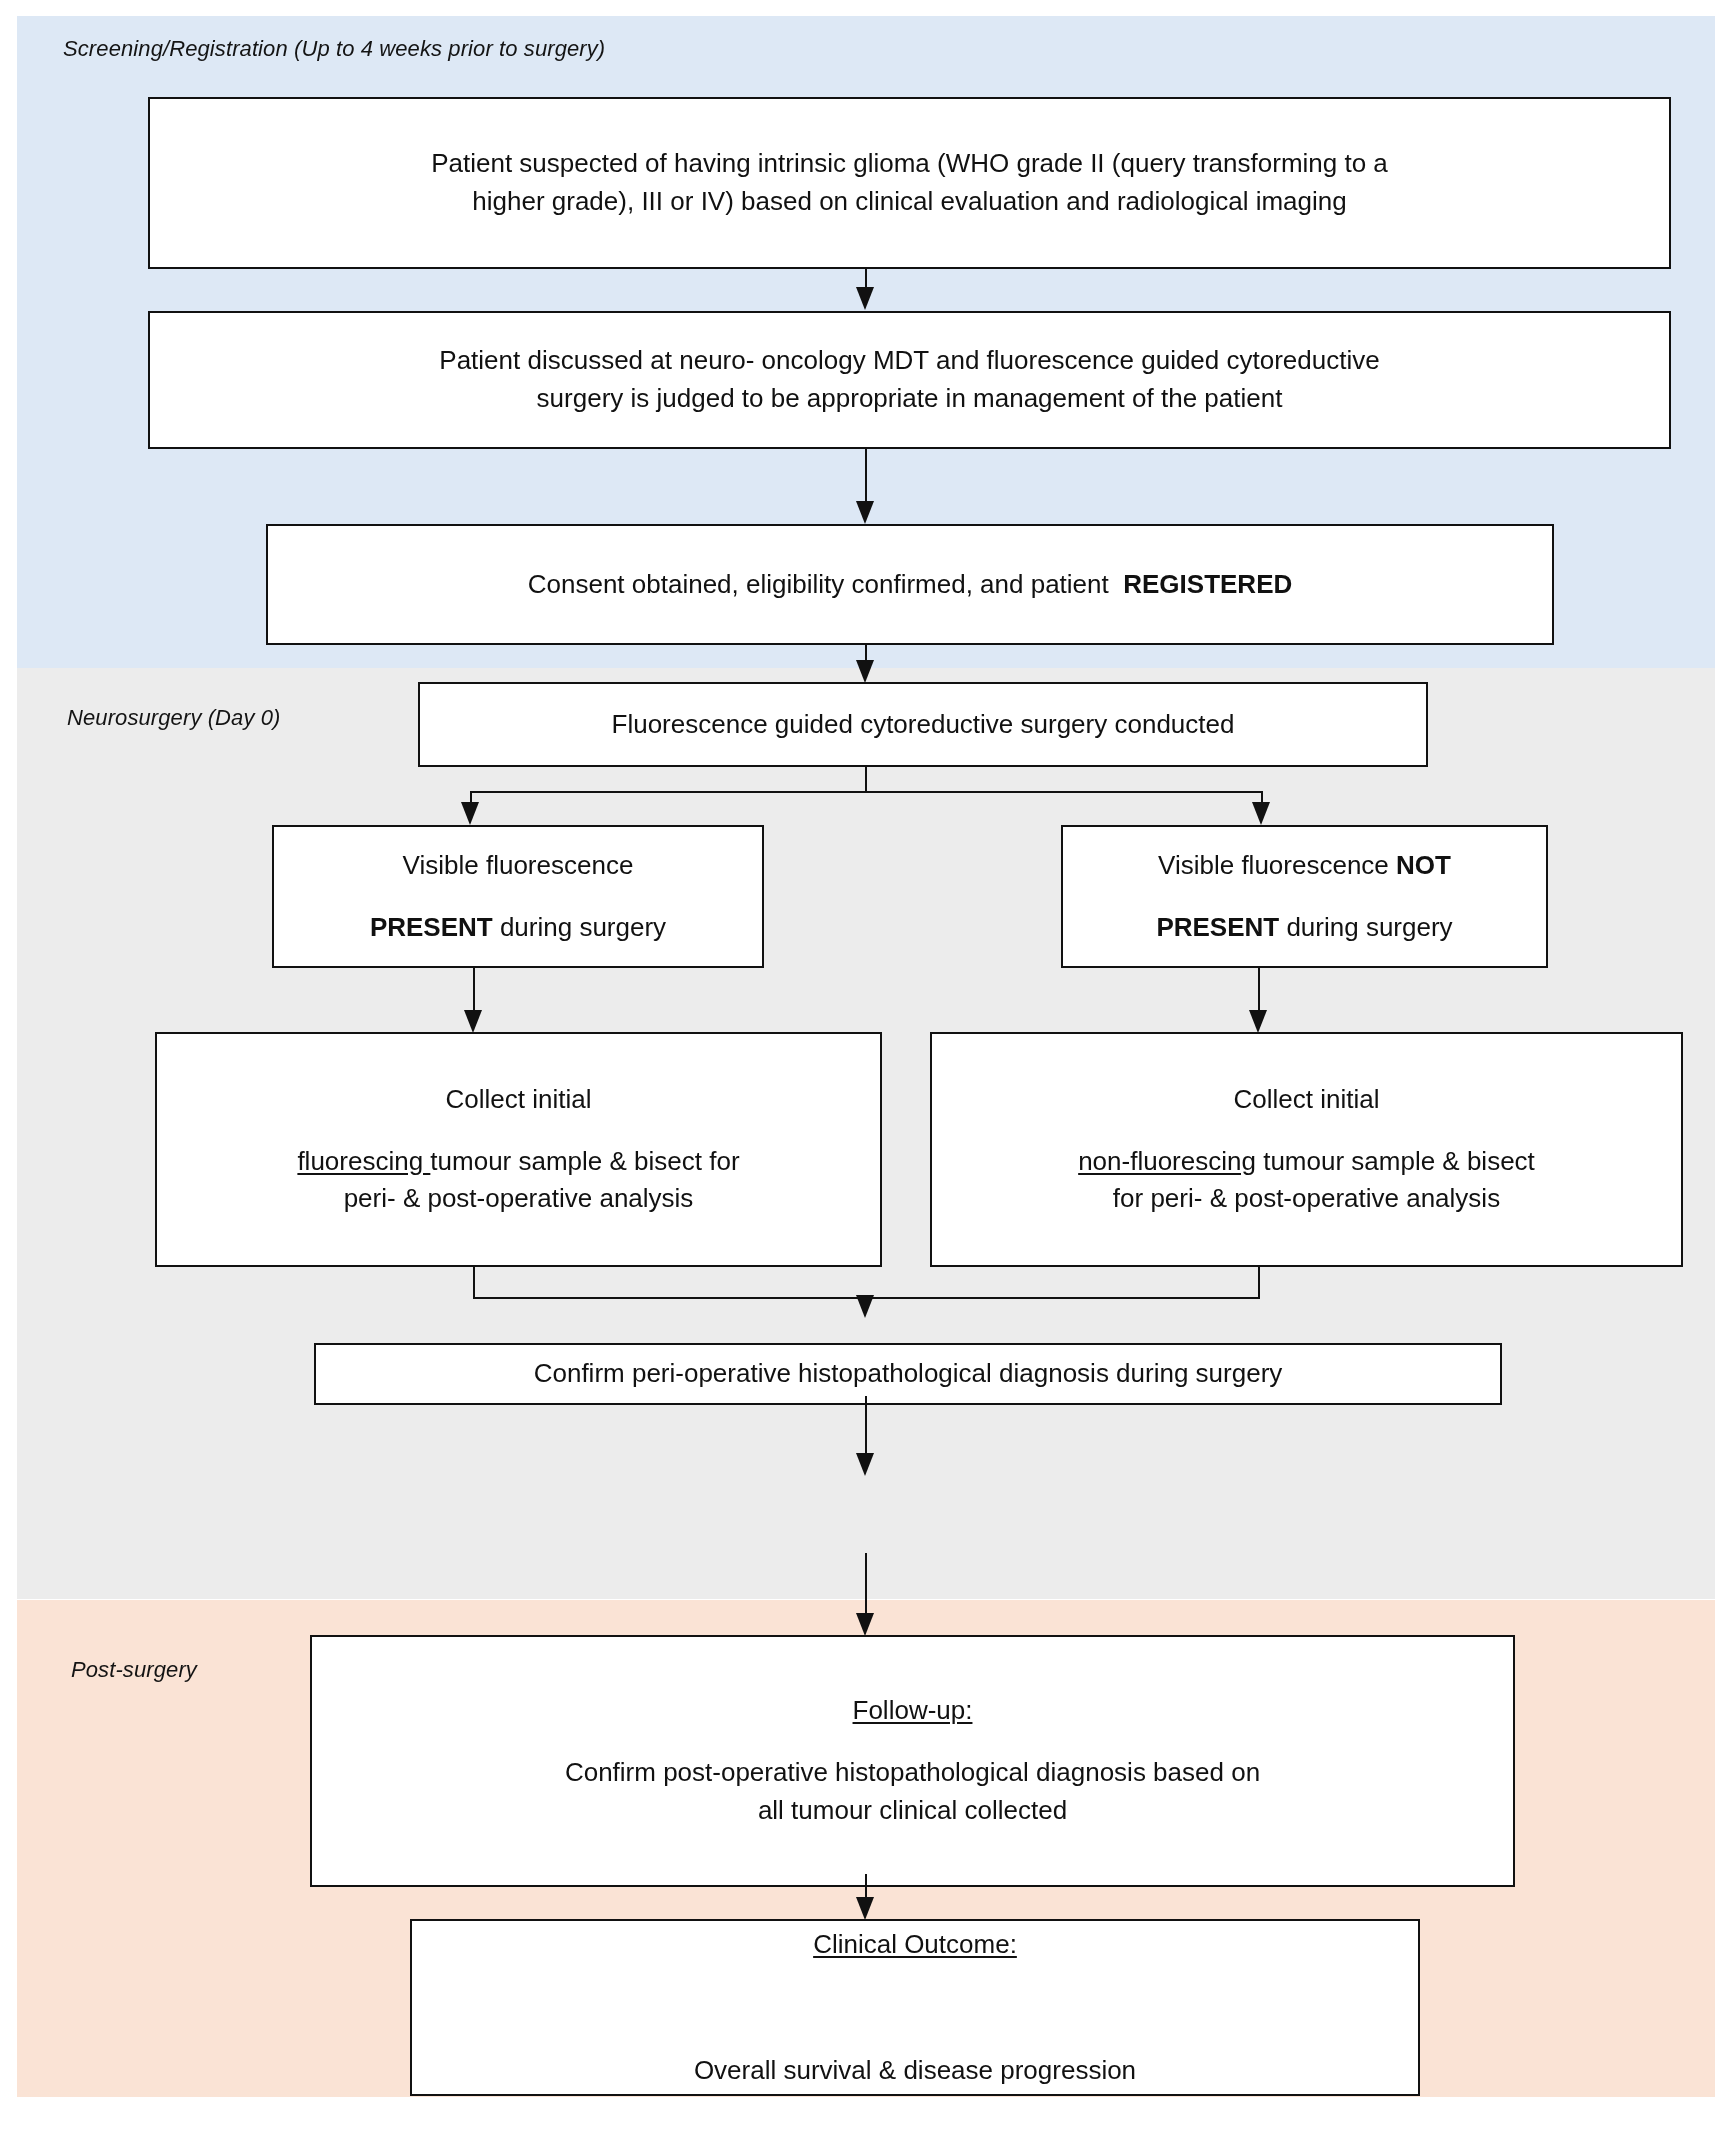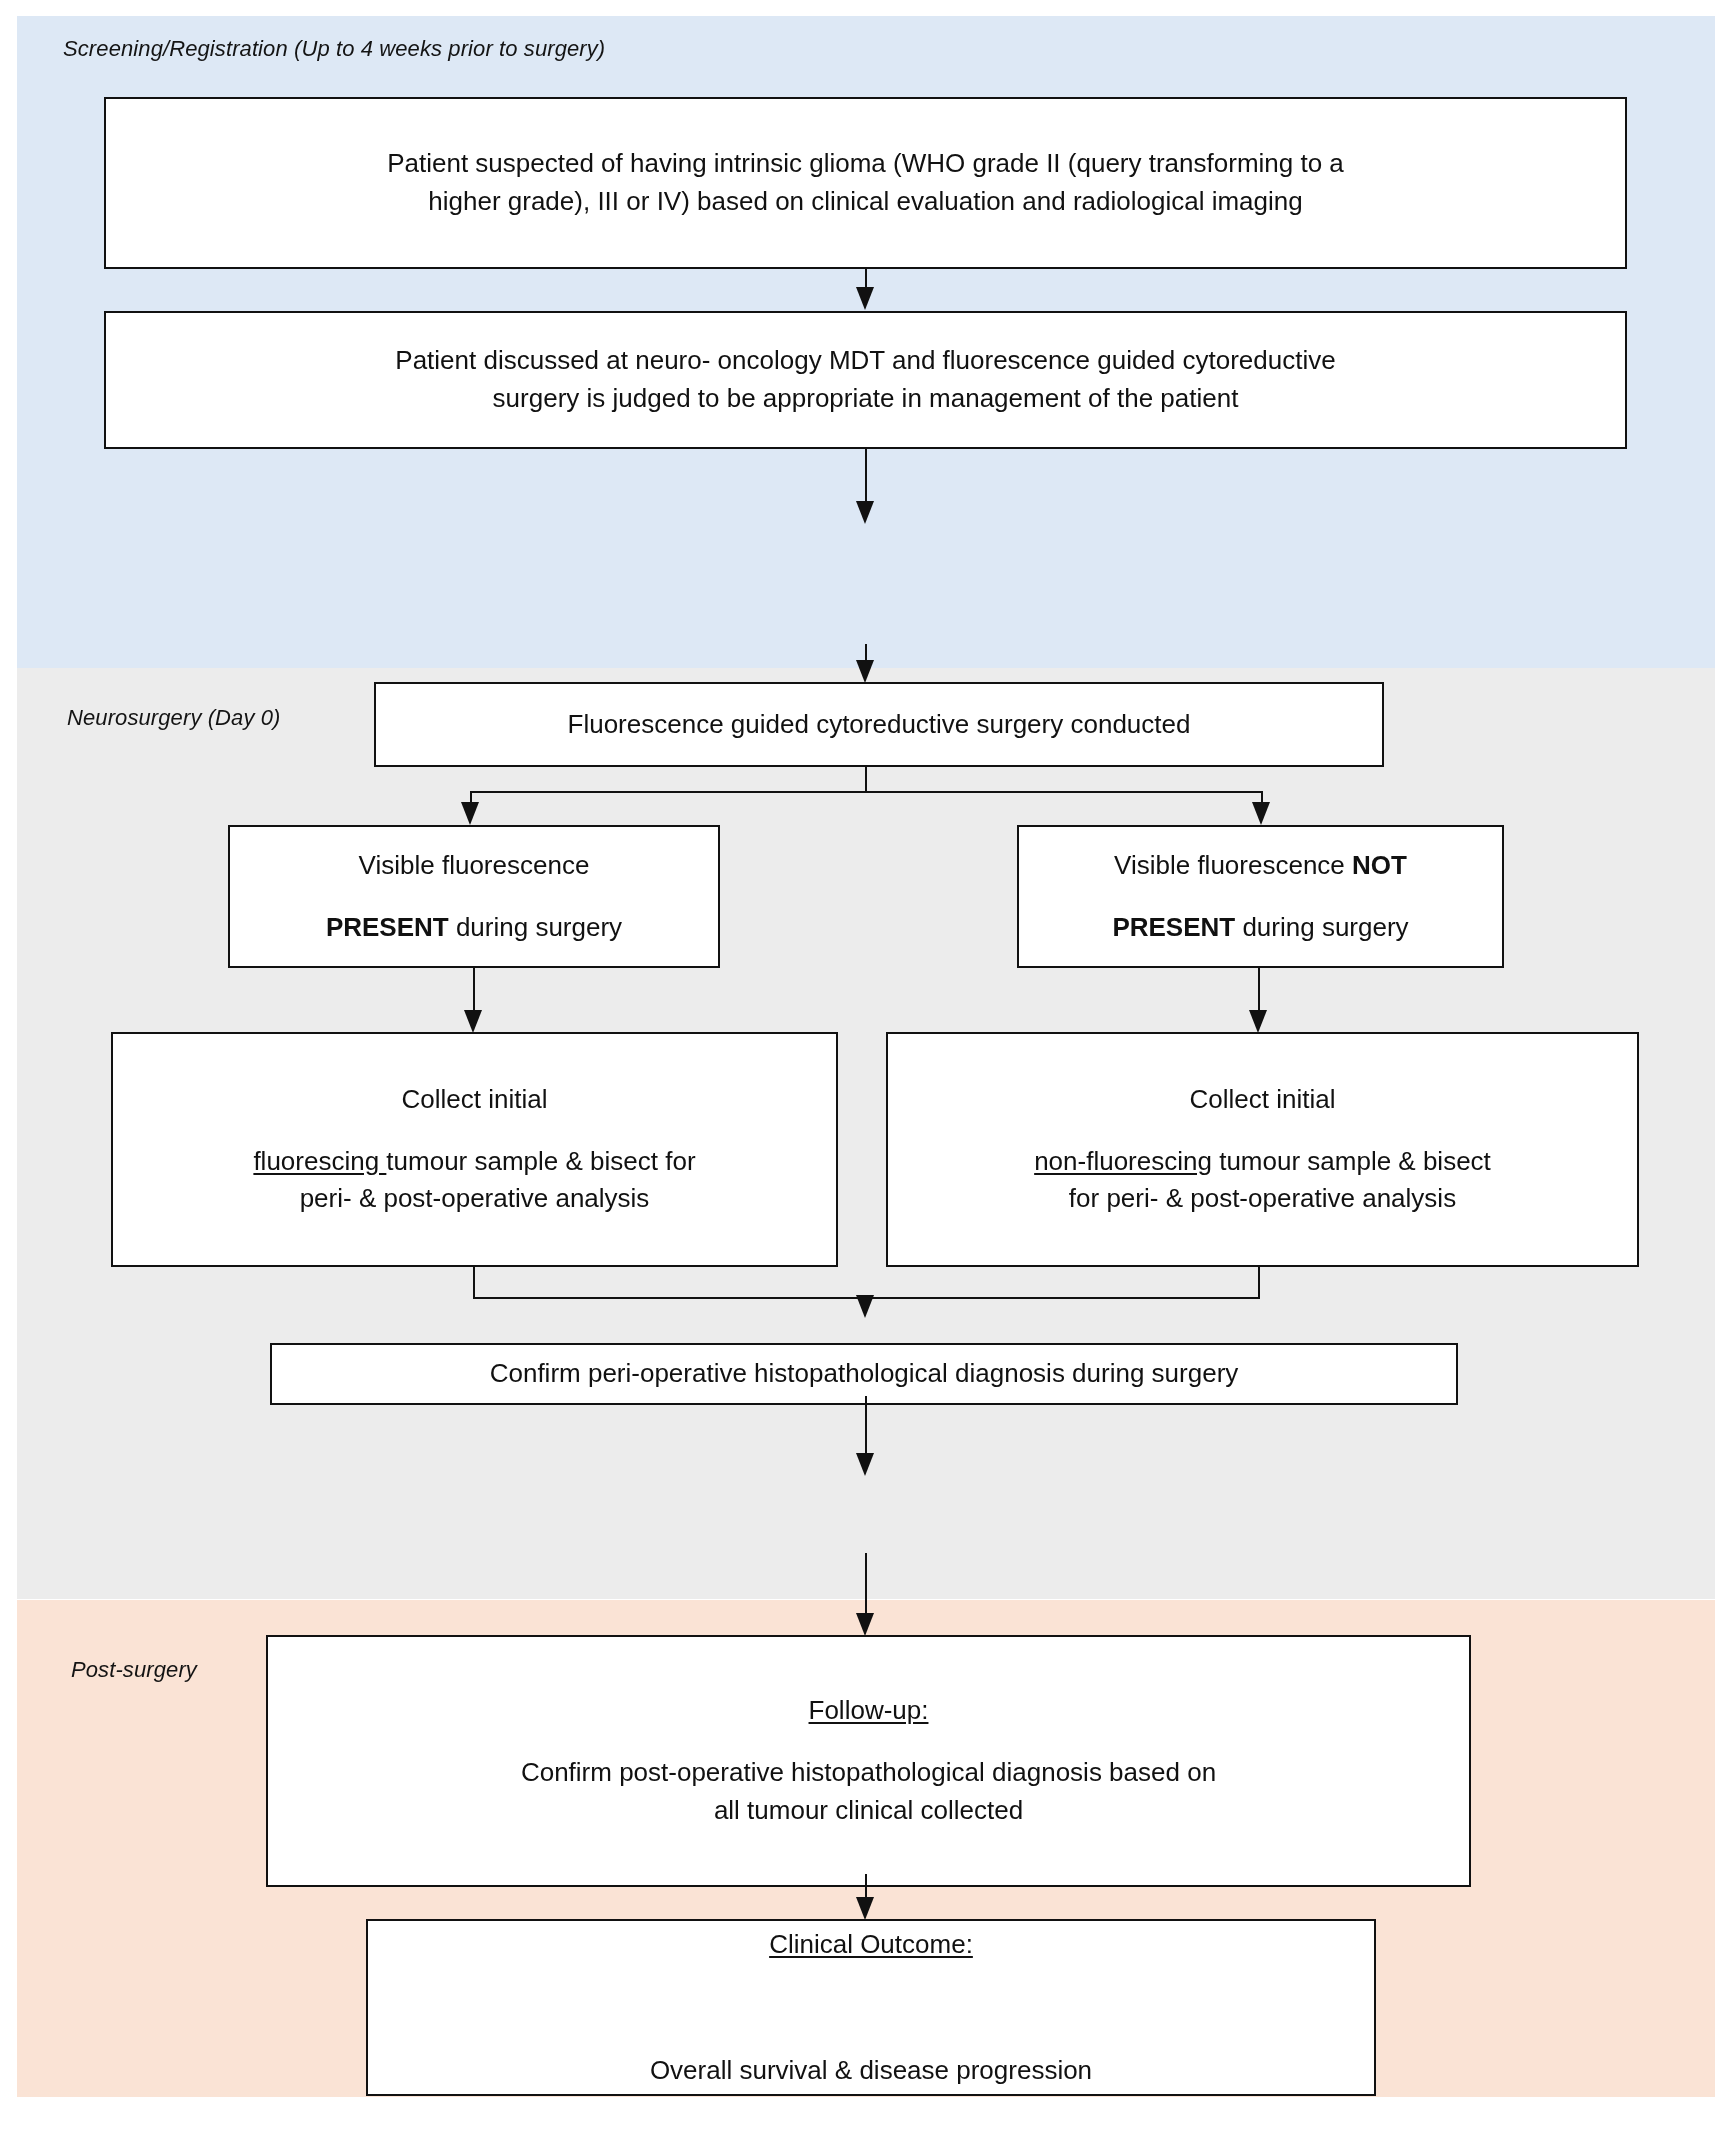--- a/index.html
+++ b/index.html
@@ -51,20 +51,21 @@
     display: flex;
     flex-direction: column;
     align-items: flex-start;
     justify-content: center;
     text-align: center;
     color: #111111;
     font-size: 26px;
     line-height: 1.46;
     padding: 4.4px 11.5px;
     box-sizing: border-box;
+    margin-left: 44px;
   }
   .box .line { display: block; width: 100%; }
   .box .gap  { display: block; height: 24px; }
   .b { font-weight: bold; }
   .u { text-decoration: underline; text-underline-offset: 2.7px; }
 
   
   #box-suspected   { left: 104px;  top: 97px;  width: 1523px; height: 172px; }
   #box-mdt         { left: 104px;  top: 311px;  width: 1523px; height: 138px; }
   #box-consent     { left: 222px;  top: 524px; width: 1288px; height: 121px; }
@@ -118,20 +119,23 @@
   <div class="arrow" style="left:856px; top:287px;"></div>
 
   <div class="box" id="box-mdt">
     <span class="line">Patient discussed at neuro- oncology MDT and fluorescence guided cytoreductive</span>
     <span class="line">surgery is judged to be appropriate in management of the patient</span>
   </div>
 
   <div class="conn vline" style="left:865px; top:449px; height:52px;"></div>
   <div class="arrow" style="left:856px; top:501px;"></div>
 
+  <div class="box" id="box-consent">
+    <span class="line"><span>Consent obtained, eligibility confirmed, and patient</span><span class="b">&nbsp; <span>REGISTERED</span></span></span>
+  </div>
 
   <div class="conn vline" style="left:865px; top:644px; height:17.7px;"></div>
   <div class="arrow" style="left:856px; top:660px;"></div>
 
   <div class="box" id="box-surgery">
     <span class="line">Fluorescence guided cytoreductive surgery conducted</span>
   </div>
 
   <div class="conn vline" style="left:865px; top:767px; height:25px;"></div>
   <div class="conn hline" style="left:470px; top:791px; width:793px;"></div>

